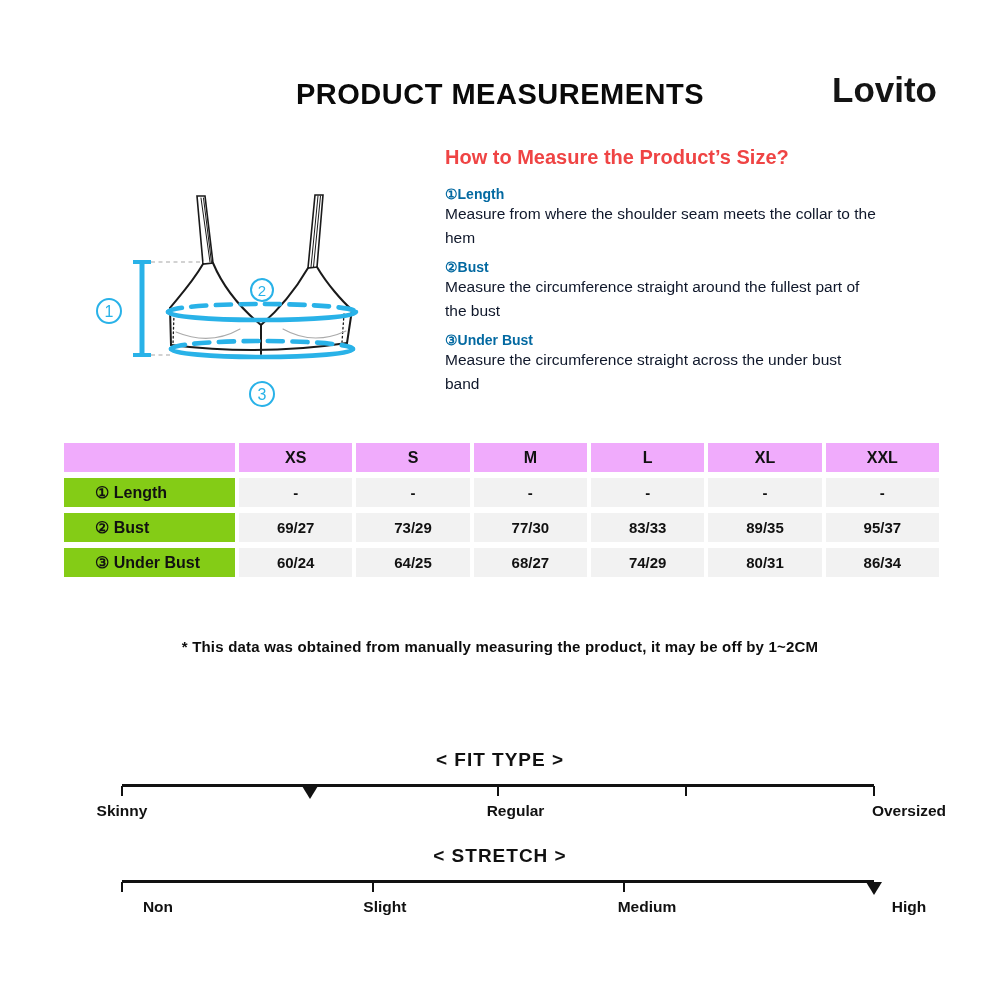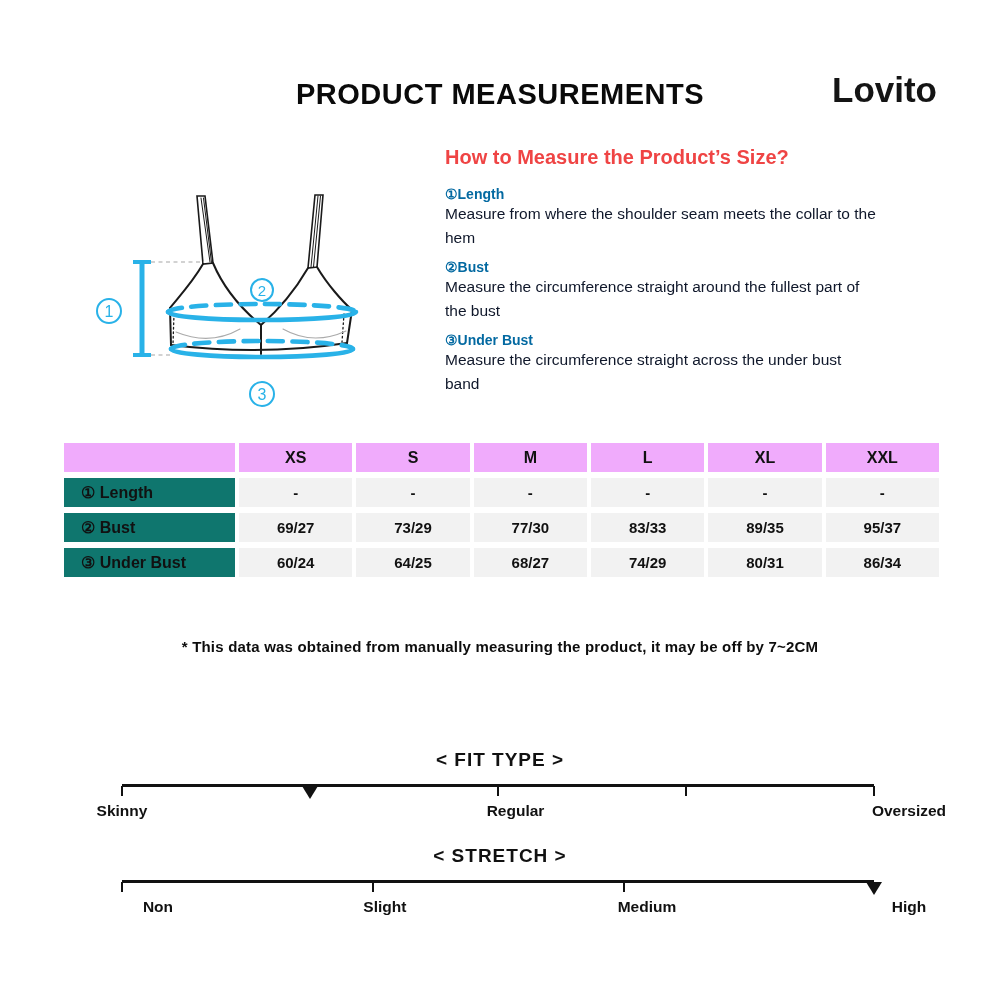--- a/index.html
+++ b/index.html
@@ -20,21 +20,21 @@
   .ins-label{font-size:14px;font-weight:bold;color:#0369a1;margin-top:9px;}
   .ins-desc{font-size:15.5px;line-height:24px;color:#0f172a;width:434px;}
 
   
   .units{position:absolute;top:431px;right:62px;font-size:17px;font-weight:bold;margin-top:47px;}
   .size-table{position:absolute;left:64px;top:443px;width:875px;display:grid;
               grid-template-columns:171px repeat(6,1fr);column-gap:4px;row-gap:6px;}
   .cell{height:29px;display:flex;align-items:center;justify-content:center;
         font-size:15px;font-weight:bold;background:#f2f2f2;}
   .cell.head{background:#f0abfc;font-size:16px;}
-  .cell.rowlabel{background:#0f766e;justify-content:flex-start;padding-left:17px;font-size:16px;}
+  .cell.rowlabel{background:#84cc16;justify-content:flex-start;padding-left:31px;font-size:16px;}
 
   .footnote{position:absolute;top:638px;left:0;right:0;text-align:center;
             font-size:15px;font-weight:bold;letter-spacing:.2px;color:#0d0d0d;}
 
   
   .scale{position:absolute;left:0;width:1000px;}
   .scale-title{text-align:center;font-size:19px;font-weight:bold;letter-spacing:1px;}
   .scale-track{position:relative;margin:13px 0 0 122px;width:752px;height:10px;
                border-top:3px solid #111;}
   .tick{position:absolute;top:-1px;width:2px;height:10px;background:#111;transform:translateX(-50%);}
@@ -163,21 +163,21 @@
 
     <div class="cell rowlabel">③ Under Bust</div>
     <div class="cell">60/24</div>
     <div class="cell">64/25</div>
     <div class="cell">68/27</div>
     <div class="cell">74/29</div>
     <div class="cell">80/31</div>
     <div class="cell">86/34</div>
   </div>
 
-  <div class="footnote">* This data was obtained from manually measuring the product, it may be off by 7~2CM</div>
+  <div class="footnote">* This data was obtained from manually measuring the product, it may be off by 1~2CM</div>
 
   <section class="scale" style="top:749px">
     <div class="scale-title">&lt; FIT TYPE &gt;</div>
     <div class="scale-track">
         <div class="tick" style="left: 0%;"></div>
         <div class="tick" style="left: 25%;"></div>
         <div class="tick" style="left: 50%;"></div>
         <div class="tick" style="left: 75%;"></div>
         <div class="tick" style="left: 100%;"></div>
         <div class="marker" style="left: 25%;"></div>

